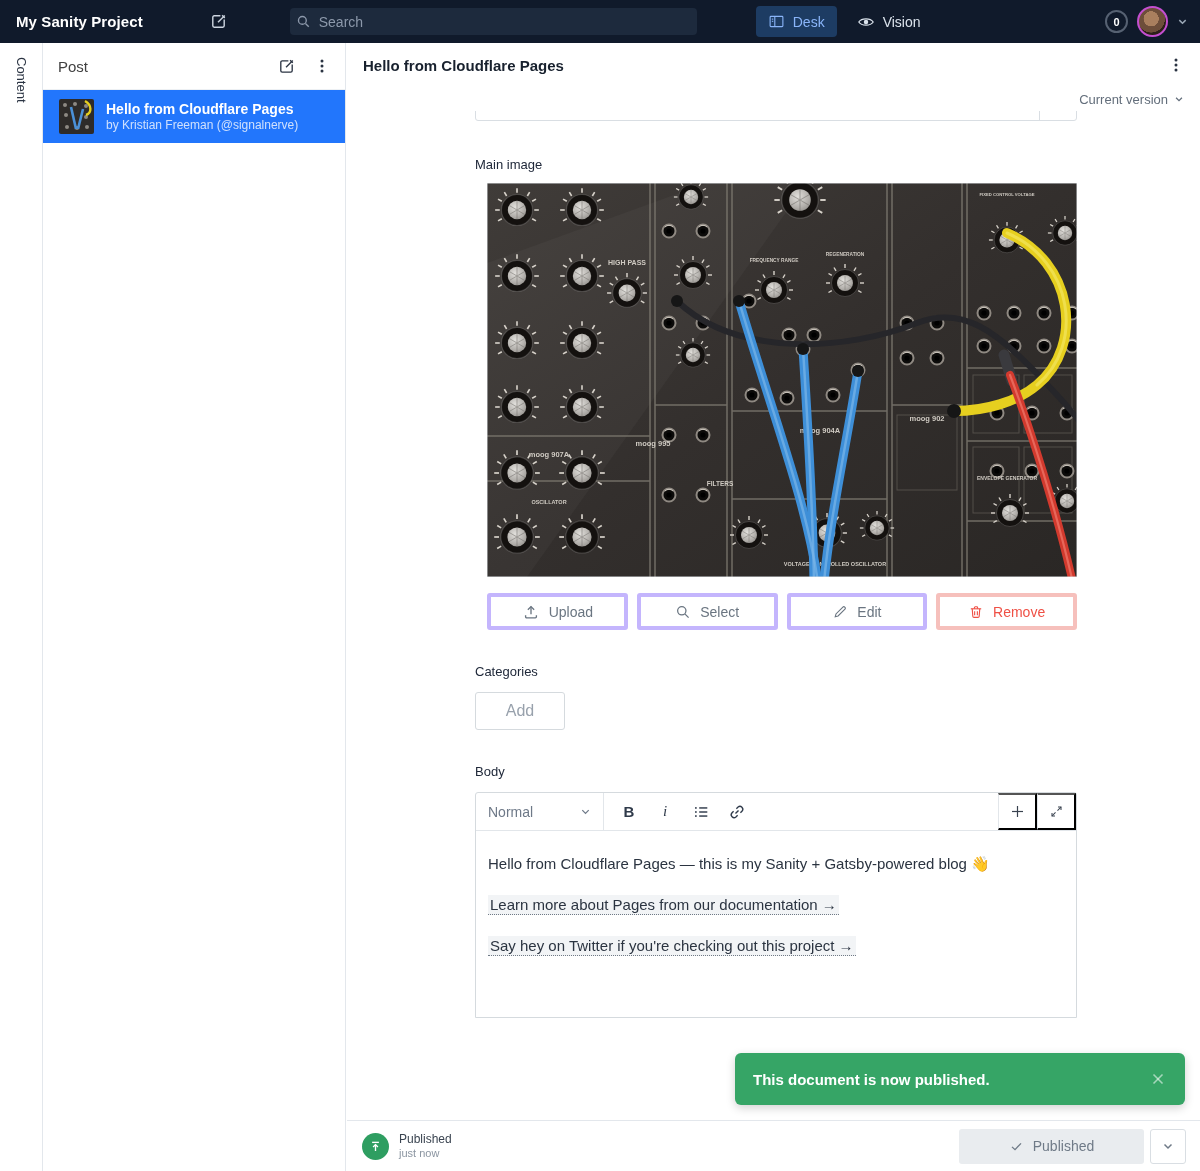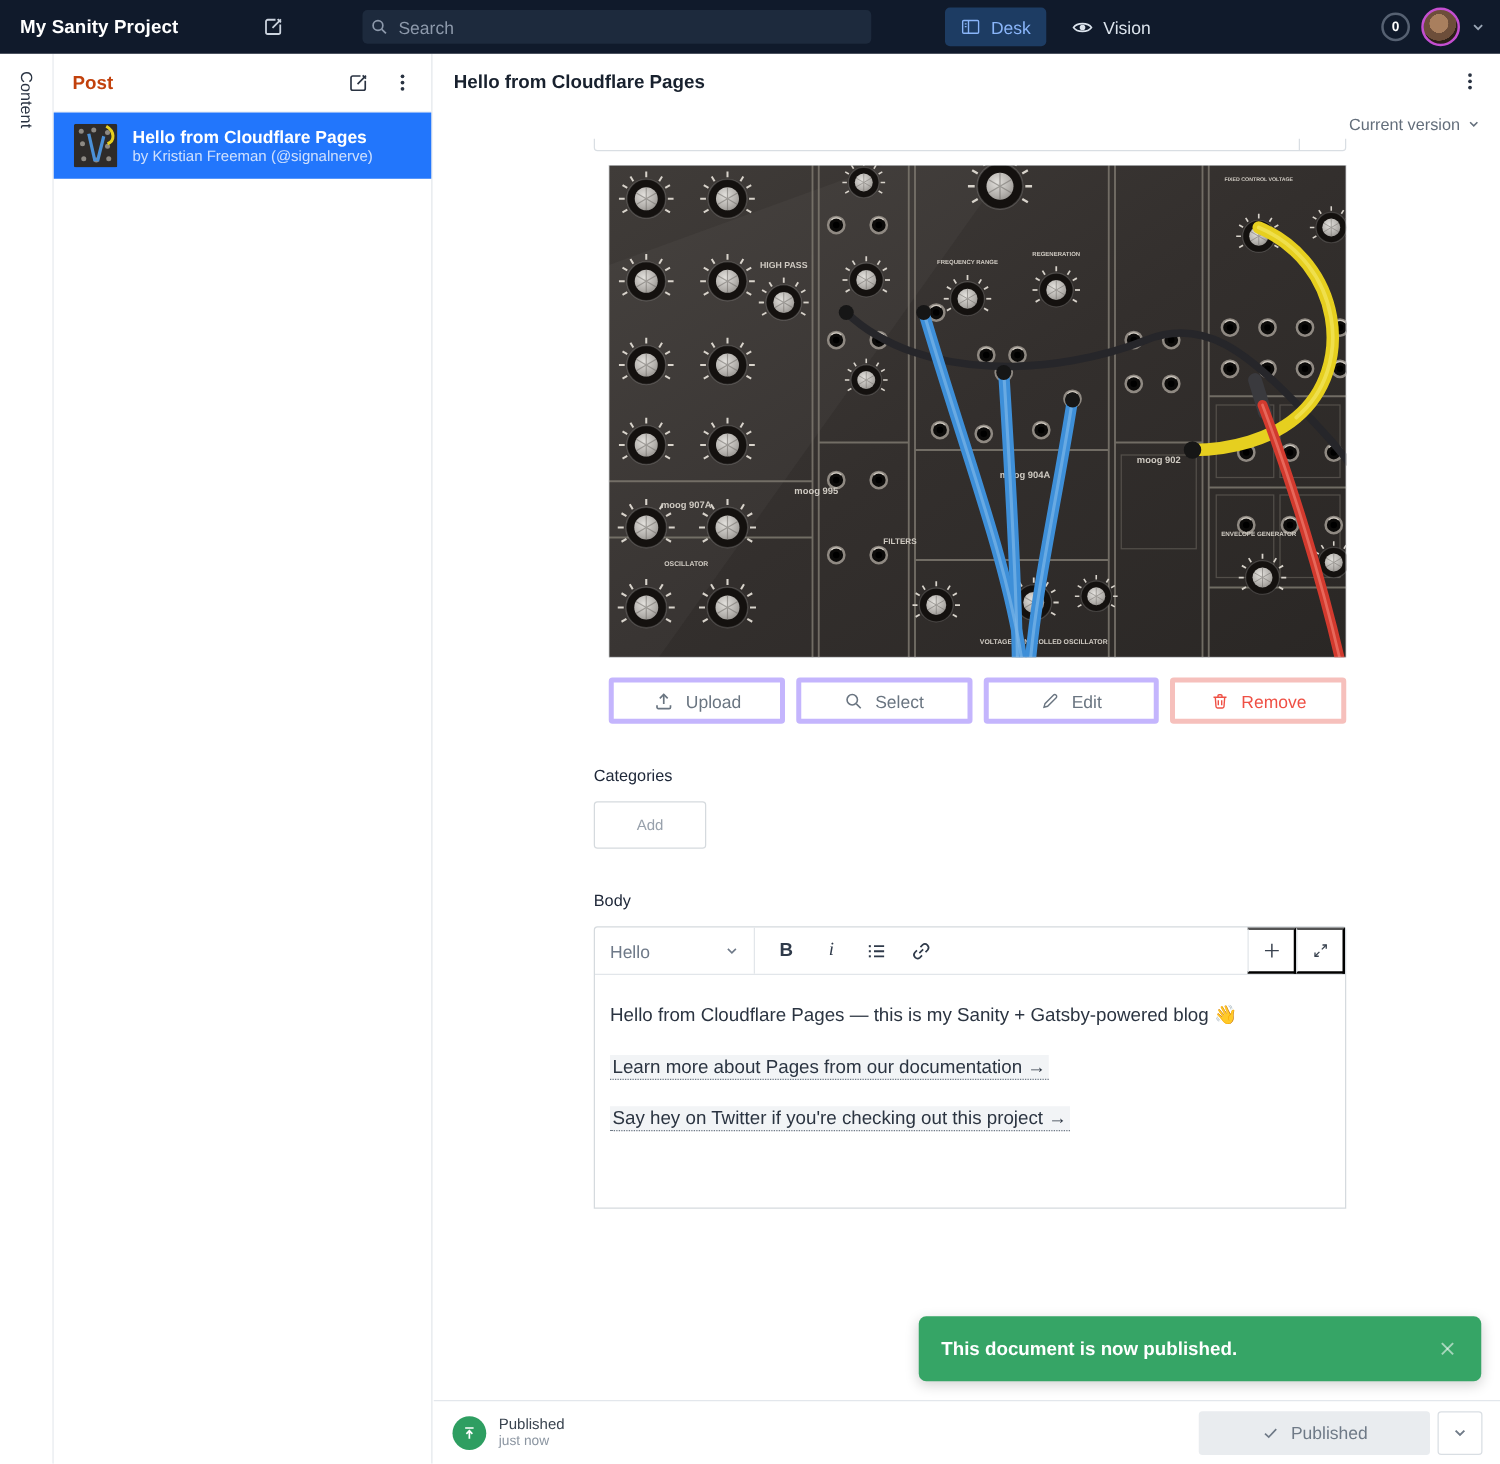--- a/index.html
+++ b/index.html
@@ -35,21 +35,21 @@
   
   .content-rail { position:absolute; top:43px; left:0; width:43px; bottom:0;
     background:#fff; border-right:1px solid #e3e7ec; display:flex; justify-content:center; }
   .rail-label { writing-mode:vertical-rl; font-size:13px; color:#2a3342; margin-top:14px; cursor:pointer; }
 
   
   .post-panel { position:absolute; top:43px; left:43px; width:303px; bottom:0;
     background:#fff; border-right:1px solid #e3e7ec; }
   .panel-header { height:47px; display:flex; align-items:center; padding:0 15px;
     border-bottom:1px solid #edf0f3; gap:18px; }
-  .panel-title { font-size:15px; font-weight:700; color:#c2410c; flex:1; }
+  .panel-title { font-size:15px; font-weight:400; color:#404040; flex:1; }
   .panel-header .hicon { color:#2a3342; display:flex; cursor:pointer; }
   .post-item { height:53px; background:#2276fc; display:flex; align-items:center;
     padding:0 12px 0 16px; gap:12px; color:#fff; cursor:pointer; }
   .thumb { width:35px; height:35px; border-radius:2px; overflow:hidden; flex:none; }
   .item-text { line-height:1.3; min-width:0; }
   .item-title { font-size:14px; font-weight:600; white-space:nowrap; }
   .item-sub { font-size:12px; color:#cfe0fd; white-space:nowrap; }
 
   
   .doc-panel { position:absolute; top:43px; left:347px; right:0; bottom:0;
@@ -71,21 +71,21 @@
   .lbl-mainimage { margin-top:36px; }
   .photo-frame { margin:11px 0 0 12px; width:590px; height:394px; }
   .img-actions { margin:16px 0 0 12px; width:590px; display:flex; gap:9px; }
   .img-actions button { flex:1; height:37px; border:4px solid #c4b5fd; border-radius:3px;
     background:#fff; color:#6a7581; font-size:14px; font-family:"Liberation Sans",sans-serif;
     display:flex; align-items:center; justify-content:center; gap:9px; cursor:pointer; }
   .img-actions button.danger { color:#ef5045; border-color:#f6c0bc; }
 
   .lbl-categories { margin-top:34px; }
   .add-btn { margin-top:13px; width:90px; height:38px; border:1px solid #d5dade; border-radius:3px;
-    background:#fff; color:#98a1ac; font-size:12px; font-family:"Liberation Sans",sans-serif; cursor:pointer; }
+    background:#fff; color:#98a1ac; font-size:16px; font-family:"Liberation Sans",sans-serif; cursor:pointer; }
 
   .lbl-published { margin-top:34px; }
   .date-input { margin-top:12px; width:602px; height:37px; border:1px solid #d5dade; border-radius:3px;
     display:flex; align-items:center; padding:0 11px; gap:8px; }
   .date-input input { border:none; outline:none; flex:1; font-size:15px; color:#222b38;
     font-family:"Liberation Sans",sans-serif; }
   .cal-ic { color:#5c6672; display:flex; cursor:pointer; }
 
   .lbl-body { margin-top:34px; }
   .editor { margin-top:13px; width:602px; height:226px; border:1px solid #d5dade;
@@ -291,20 +291,21 @@
           <path d="M2.5 4.5 L6 8 L9.5 4.5"></path>
         </svg>
       </span>
     </div>
   </div>
 
   <div class="doc-scroll">
     <div class="slug-fragment"></div>
 
     
+    <div class="field-label lbl-mainimage">Main image</div>
     <div class="photo-frame">
       <svg viewBox="0 0 590 394" width="590" height="394" preserveAspectRatio="none">
         <rect width="590" height="394" fill="url(#bgGrad)"></rect>
         <polygon points="0,80 220,0 320,0 40,394 0,394" fill="#ffffff" opacity="0.03"></polygon>
 
         <g stroke="#7d786f" stroke-width="1.5" opacity="0.85">
           <line x1="163" y1="0" x2="163" y2="394"></line>
             <line x1="168" y1="0" x2="168" y2="394"></line>
           <line x1="240" y1="0" x2="240" y2="394"></line>
             <line x1="245" y1="0" x2="245" y2="394"></line>
@@ -481,21 +482,21 @@
     <div class="field-label lbl-categories">Categories</div>
     <button class="add-btn">Add</button>
 
     
 
     
     <div class="field-label lbl-body">Body</div>
     <div class="editor">
       <div class="toolbar">
         <div class="tb-style">
-          <span>Hello</span>
+          <span>Normal</span>
           <span class="spacer"></span>
           <span>
             <svg width="11" height="11" viewBox="0 0 12 12" fill="none" stroke="currentColor" stroke-width="1.4">
               <path d="M2.5 4.5 L6 8 L9.5 4.5"></path>
             </svg>
           </span>
         </div>
         <div class="tb-icons">
           <button class="tb-btn tb-bold">B</button>
           <button class="tb-btn tb-italic">i</button>

